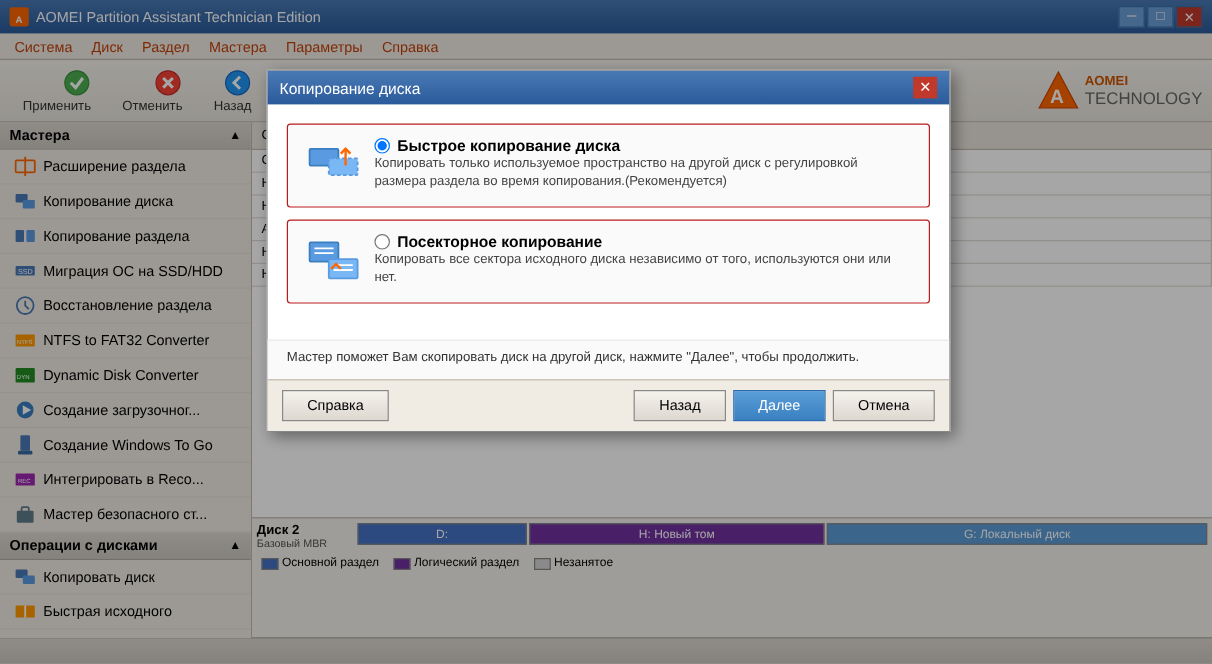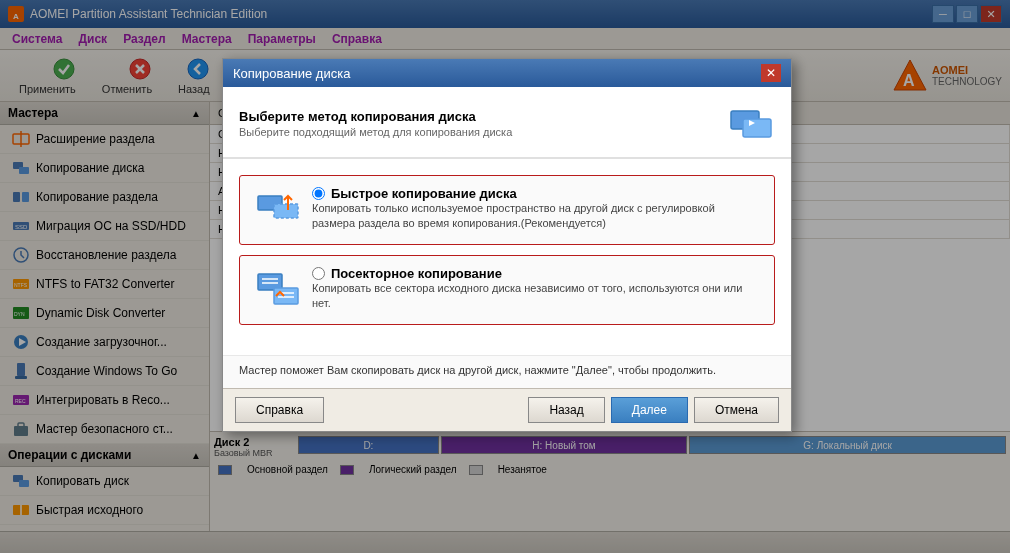--- a/index.html
+++ b/index.html
@@ -24,38 +24,38 @@
 
     
     .menu-bar {
       background: #f0ece4;
       height: 22px;
       display: flex;
       align-items: center;
       padding: 0 4px;
       border-bottom: 1px solid #c0bab0;
     }
-    .menu-item { padding: 2px 8px; cursor: pointer; font-size: 12px; color: #a21caf; font-weight: bold; }
+    .menu-item { padding: 2px 8px; cursor: pointer; font-size: 12px; color: #c2410c; }
 
     
     .toolbar {
       background: linear-gradient(to bottom, #f5f2ec, #e8e4dc);
       height: 52px;
       display: flex;
       align-items: center;
       padding: 4px 8px;
       border-bottom: 1px solid #c0bab0;
       justify-content: space-between;
     }
     .toolbar-left { display: flex; gap: 4px; }
     .toolbar-btn { display: flex; flex-direction: column; align-items: flex-end; gap: 2px; padding: 4px 10px; cursor: pointer; border: 1px solid transparent; background: transparent; font-size: 11px; color: #333; min-width: 50px; }
     .toolbar-btn-icon { width: 24px; height: 24px; display: flex; align-items: center; justify-content: center; }
     .toolbar-logo { display: flex; align-items: center; gap: 4px; }
     .aomei-logo-text { font-size: 11px; font-weight: bold; color: #cc5500; }
-    .aomei-logo-sub { font-size: 10px; color: #666; }
+    .aomei-logo-sub { font-size: 14px; color: #666; }
 
     
     .main-layout {
       display: flex;
       height: calc(553px - 28px - 22px - 52px - 22px);
       background: #f0ece4;
     }
 
     
     .sidebar {
@@ -123,21 +123,21 @@
       margin-bottom: 4px;
     }
     .disk-type-badge { font-size: 9px; color: #555; }
     .disk-partition { height: 18px; display: flex; align-items: center; justify-content: center; font-size: 10px; border: 1px solid #888; cursor: pointer; }
     .disk-partition.system { background: #4472c4; color: white; }
     .disk-partition.logical { background: #7030a0; color: white; }
     .disk-partition.data { background: #5b9bd5; color: white; }
 
     
     .disk-legend { display: flex; gap: 12px; align-items: center; padding: 2px 4px; }
-    .legend-item { display: flex; align-items: center; gap: 15px; font-size: 10px; }
+    .legend-item { display: flex; align-items: center; gap: 3px; font-size: 10px; }
     .legend-color { width: 14px; height: 10px; border: 1px solid #888; }
 
     
     .overlay {
       position: fixed;
       top: 0; left: 0; right: 0; bottom: 0;
       background: rgba(0,0,0,0.35);
       z-index: 100;
     }
 
@@ -493,33 +493,20 @@
 
 <div class="overlay"></div>
 
 <div class="dialog">
 
   <div class="dialog-titlebar">
     <span class="dialog-title-text">Копирование диска</span>
     <button class="dialog-close-btn">✕</button>
   </div>
 
-  <div class="dialog-header">
-    <div class="dialog-header-text">
-      <h3>Выберите метод копирования диска</h3>
-      <p>Выберите подходящий метод для копирования диска</p>
-    </div>
-    <div class="dialog-header-icon">
-      <svg width="44" height="44" viewBox="0 0 44 44">
-        <rect x="2" y="10" width="28" height="18" rx="2" fill="#5a9ae0" stroke="#3a7fc0" stroke-width="1.5"></rect>
-        <rect x="14" y="18" width="28" height="18" rx="2" fill="#7ab8f5" stroke="#5a9ae0" stroke-width="1.5"></rect>
-        <path d="M20 19 L26 22 L20 25 Z" fill="white"></path>
-      </svg>
-    </div>
-  </div>
 
   <div class="dialog-body">
 
     <div class="dialog-option">
       <div class="dialog-option-icon">
         <svg width="44" height="44" viewBox="0 0 44 44">
           <rect x="2" y="8" width="24" height="14" rx="1" fill="#5a9ae0" stroke="#3a7fc0" stroke-width="1.5"></rect>
           <rect x="18" y="16" width="24" height="14" rx="1" fill="#7ab8f5" stroke="#5a9ae0" stroke-width="1.5" stroke-dasharray="3,2"></rect>
           <polyline points="28,12 32,8 36,12" stroke="#ff6600" stroke-width="2" fill="none"></polyline>
           <line x1="32" y1="8" x2="32" y2="22" stroke="#ff6600" stroke-width="2"></line>

